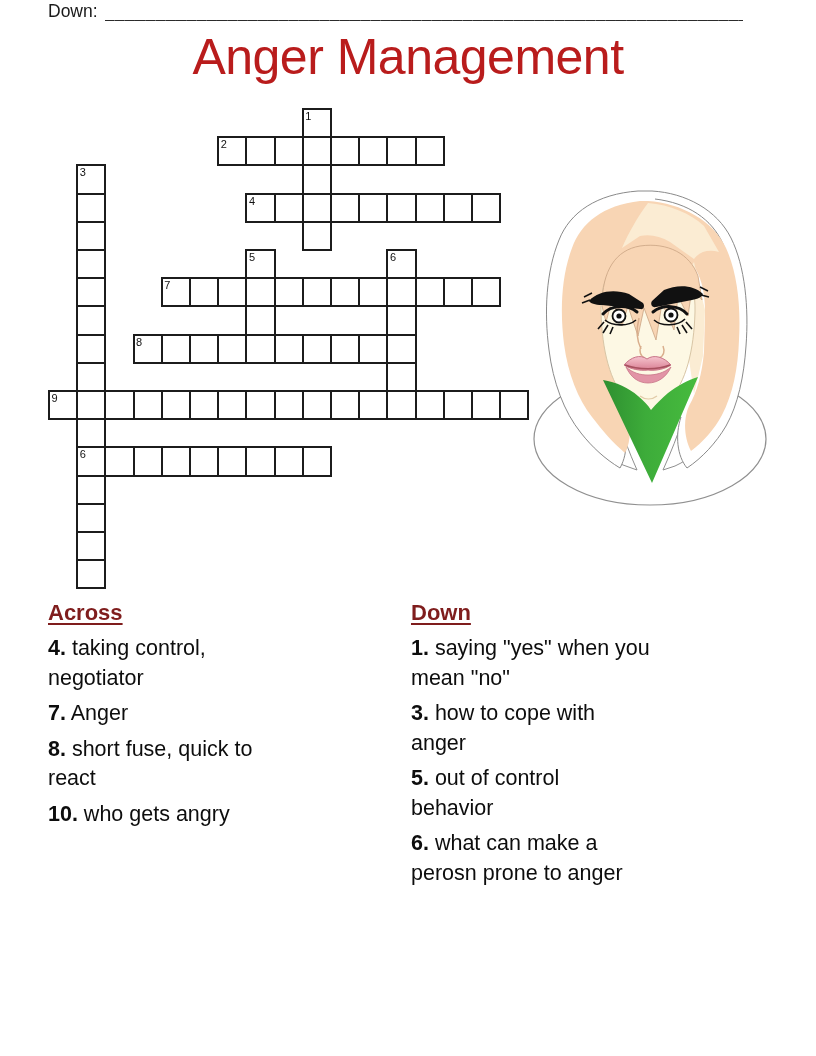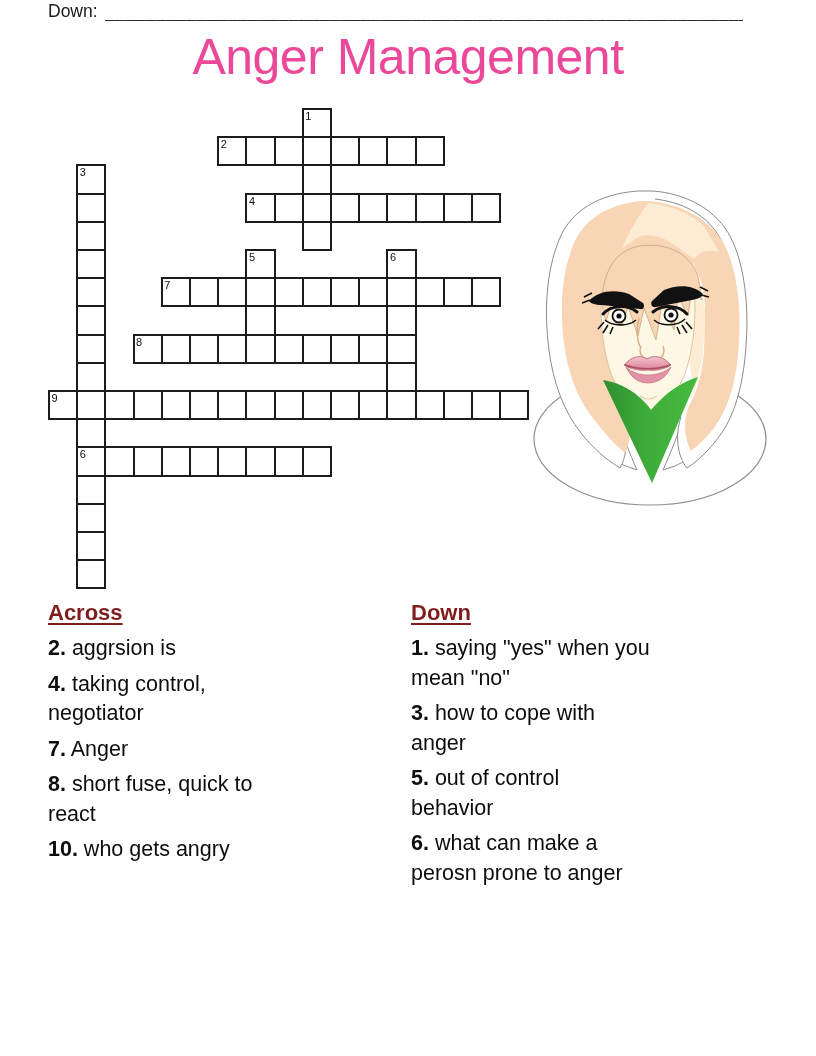--- a/index.html
+++ b/index.html
@@ -10,21 +10,21 @@
   
   .header-name{position:absolute;top:1px;left:48px;width:695px;display:flex;align-items:flex-start;}
   .header-name .label{font-size:17.5px;line-height:20px;white-space:nowrap;}
   .header-name .line{
     flex:1;margin-left:7px;overflow:hidden;white-space:nowrap;
     font-size:17.5px;line-height:20px;color:#2b2b2b;letter-spacing:0.5px;
   }
   
   .page-title{
     position:absolute;top:32px;left:0;width:816px;text-align:center;
-    font-size:50px;line-height:1;font-weight:400;letter-spacing:-0.5px;color:#ec4899;
+    font-size:50px;line-height:1;font-weight:400;letter-spacing:-0.5px;color:#b91c1c;
   }
   
   #crossword{position:absolute;left:0;top:0;width:816px;height:600px;}
   .cw-cell{
     position:absolute;width:30.2px;height:30.2px;box-sizing:border-box;
     border:2px solid #1c1c1c;background:#fff;
   }
   .cw-num{
     position:absolute;font-size:11px;line-height:11px;color:#111;
     font-family:"Liberation Sans",sans-serif;z-index:2;
@@ -202,21 +202,20 @@
   <path d="M626,367 C631,378 639,383 648,383 C657,383 666,378 671,367 C664,373 656,375 648,375 C640,375 633,373 626,367 Z" fill="#E294A6" stroke="#C87588" stroke-width="0.8"></path>
   <path d="M625,365 C638,370 658,370 670,365" stroke="#A8505F" stroke-width="1.4" fill="none"></path>
   <path d="M640,396 C645,400 652,400 657,396" stroke="#E2CBA8" stroke-width="1.2" fill="none"></path>
 
   <path d="M603,380 C616,382 629,388 638,396 C643,400 648,405 651,410 C656,404 662,398 668,393 C677,386 688,380 698,377 L652,483 Z" fill="url(#gGreen)"></path>
 </svg>
 
 <div class="clues-col" id="across-col">
   <h2 class="clue-head">Across</h2>
   <div id="across-list">
-      <div class="clue"><b>2.</b> aggrsion is</div>
       <div class="clue"><b>4.</b> taking control,<br>negotiator</div>
       <div class="clue"><b>7.</b> Anger</div>
       <div class="clue"><b>8.</b> short fuse, quick to<br>react</div>
       <div class="clue"><b>10.</b> who gets angry</div>
     </div>
 </div>
 <div class="clues-col" id="down-col">
   <h2 class="clue-head">Down</h2>
   <div id="down-list">
       <div class="clue"><b>1.</b> saying "yes" when you<br>mean "no"</div>

